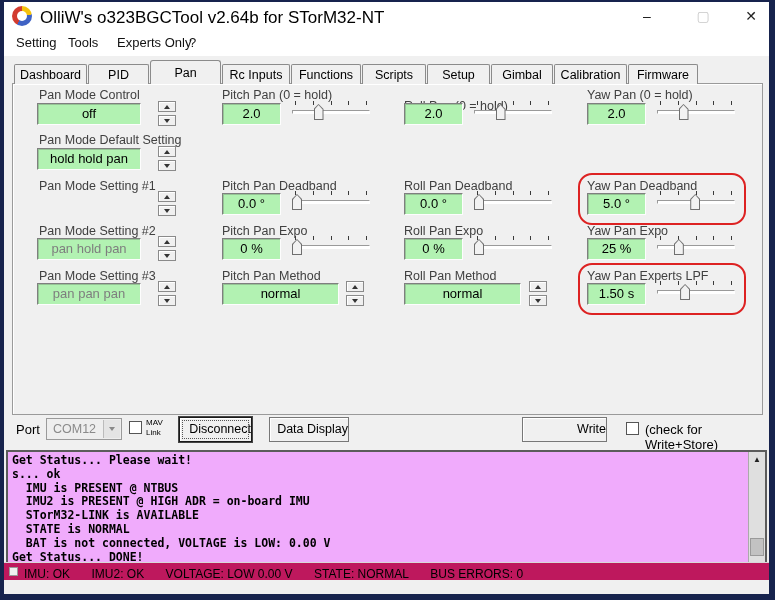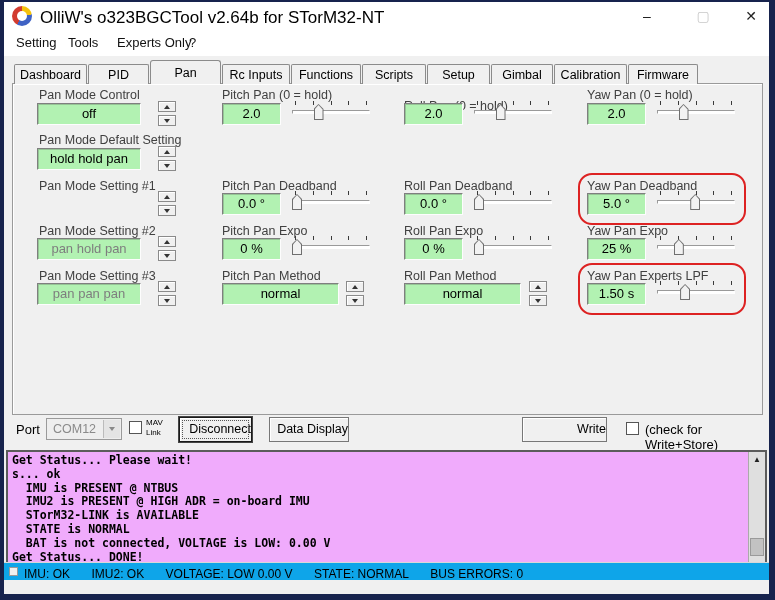--- a/index.html
+++ b/index.html
@@ -60,21 +60,21 @@
   
   .console{position:absolute;left:2px;top:448px;width:761px;height:124px;background:#f0abfc;
     border:2px solid #5c5c5c;z-index:5;}
   .console pre{margin:0;padding:2px 4px;font-family:"DejaVu Sans Mono",monospace;font-size:11.5px;
     font-weight:bold;line-height:13.8px;color:#000;}
   .scrollbar{position:absolute;top:0;right:0;bottom:0;width:17px;background:#dfdfdf;border-left:1px solid #aaa;}
   .sb-btn{position:absolute;left:0;right:0;height:15px;background:#dfdfdf;display:flex;align-items:center;justify-content:center;
     font-size:8px;color:#222;}
   .sb-thumb{position:absolute;left:1px;right:1px;height:18px;bottom:16px;background:#c2c2c2;border:1px solid #9a9a9a;}
   
-  .statusbar{position:absolute;left:0;right:0;top:560px;height:18px;background:#0ea5e9;border-top:1px solid #d8d8d8;z-index:5;}
+  .statusbar{position:absolute;left:0;right:0;top:560px;height:18px;background:#be185d;border-top:1px solid #d8d8d8;z-index:5;}
   .statusbar .sbx{position:absolute;left:5px;top:4px;width:9px;height:9px;border:1px solid #999;background:#f0f0f0;}
   .statusbar span{font-size:12px;color:#000;margin-right:17px;}
   .statusbar .wrap{position:absolute;left:20px;top:1px;white-space:nowrap;}
 </style>
 </head>
 <body>
 
 <div class="win">
  <div class="inner">
 

